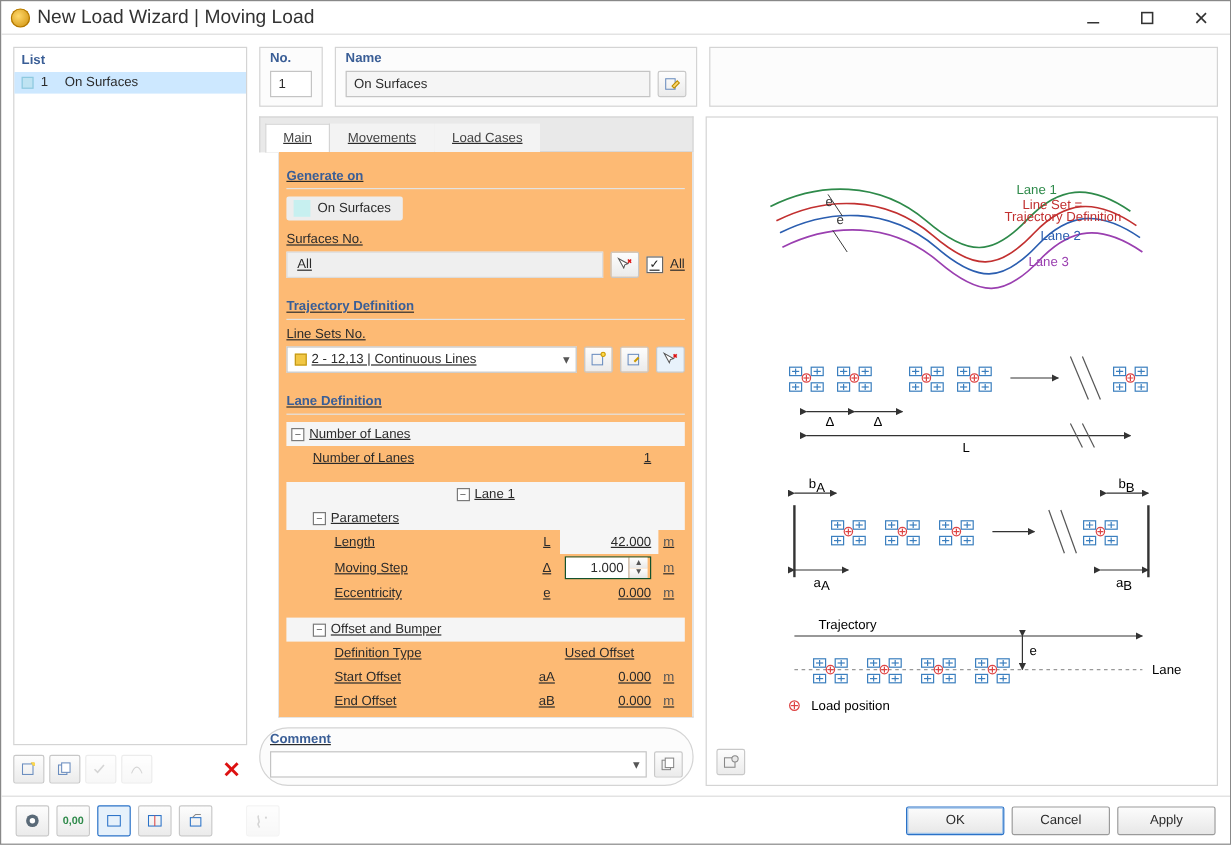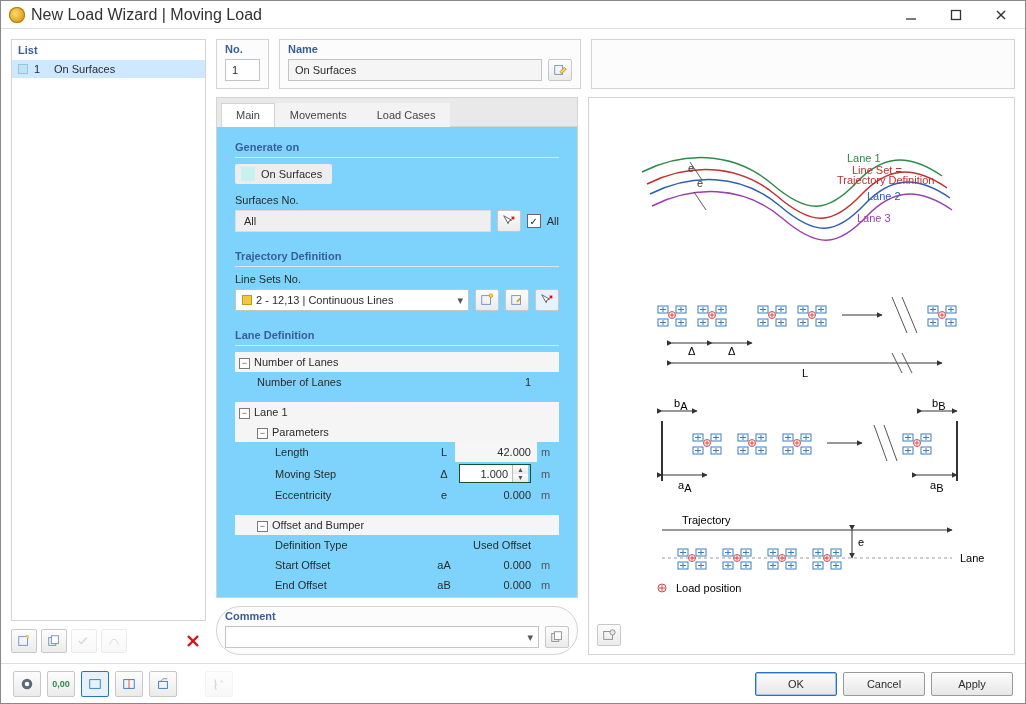--- a/index.html
+++ b/index.html
@@ -49,28 +49,28 @@
   .panel .ph { color:var(--heading); font-weight:600; padding:3px 8px 0 8px;}
   .panel .pv { padding:4px 8px 6px 8px; }
 
   .no-panel { width:53px;}
   .name-panel { width:302px;}
   .name-panel .pv { display:flex; gap:6px; align-items:center;}
   .txt { height:22px; border:1px solid #c4c4c4; background:var(--readonly); padding:0 6px; display:flex; align-items:center; width:100%;}
   .no-panel .txt{ background:#fff;}
   .iconbtn { width:24px; height:22px; border:1px solid #c8c8c8; background:linear-gradient(#fdfdfd,#ebebeb); display:flex; align-items:center; justify-content:center; border-radius:2px; flex-shrink:0;}
 
-  .body-row { flex:1; display:flex; gap:10px; min-height:0;}
+  .body-row { flex:1; display:flex; gap:10px; min-height:0;text-decoration:underline;}
 
   .form-col { width:362px; display:flex; flex-direction:column;}
   .tabs { display:flex; border-bottom:1px solid var(--border-light);}
   .tab { padding:5px 14px 6px; border:1px solid transparent; border-bottom:none; position:relative; top:1px; background:#f3f3f3; color:#444;}
   .tab.active { background:#fff; border-color:var(--border-light); }
   .tabstrip-wrap{ border:1px solid var(--border-light); border-bottom:none; background:#e9e9e9; padding-top:4px; padding-left:4px;}
-  .form-body { flex:1; border:1px solid var(--border-light); border-top:none; background:#7dd3fc; padding:8px 18px 10px; overflow:auto;}
+  .form-body { flex:1; border:1px solid var(--border-light); border-top:none; background:#fdba74; padding:8px 6px 10px; overflow:auto;margin-left:16px;}
 
   .section-title{ color:var(--heading); font-weight:600; margin:6px 0 4px;}
   .grayline{border-top:1px solid #e3e3e3; margin:2px 0 6px;}
   .field-row{ display:flex; align-items:center; gap:6px; margin:4px 0;}
   .pill{ background:#efefef; height:22px; display:flex;align-items:center; padding:0 8px; flex:1; border:1px solid #dcdcdc;}
 
   .label{ white-space:nowrap;}
 
   .chip-on{display:inline-flex; align-items:center; gap:6px; background:#ededed; padding:3px 10px 3px 6px; border-radius:2px;}
   .cyanbox{width:14px;height:14px;background:#c7f0f0;}
@@ -108,21 +108,21 @@
   .footer-spacer{flex:1;}
   .big-btn{ min-width:82px; height:24px; border:1px solid #9a9a9a; background:linear-gradient(#fcfcfc,#e7e7e7); border-radius:2px; display:flex; align-items:center; justify-content:center; padding:0 14px;}
   .big-btn.primary{ border:1px solid #2a72c8; box-shadow:0 0 0 1px #9fc4ea inset;}
 
   .chk{ width:14px;height:14px;border:1px solid #666;background:#fff; display:inline-flex;align-items:center;justify-content:center;font-size:10px;color:#222;}
 
   
   svg.ic{ width:14px;height:14px; }
   .yellow-sq{width:10px;height:10px;background:#f2c744;border:1px solid #c49a1a; display:inline-block; margin-right:4px;}
 
-  .lane-bg{ background:#e8f2fb;}
+  .lane-bg{ background:#e8f2fb;text-align:center;}
   .param-bg{ background:#f3f3f3;}
 </style>
 </head>
 <body>
 
 <div class="titlebar">
   <div class="app-icon"></div>
   <div class="title">New Load Wizard | Moving Load</div>
   <div class="win-btns">
     <div class="win-btn">
@@ -339,21 +339,21 @@
             <tr>
                   <td colspan="4" style="height:10px;"></td>
                 </tr>
 
             <tr class="grouprow">
                   <td colspan="4" class="indent1 param-bg"><span class="tree-toggle">−</span><span>Offset and Bumper</span></td>
                 </tr>
             <tr>
                   <td class="indent2">Definition Type</td>
                   <td class="sym"></td>
-                  <td class="valcell" style="text-align:right;">Used Offset</td>
+                  <td class="valcell" style="text-align:left;">Used Offset</td>
                   <td class="unit"></td>
                 </tr>
             <tr>
                   <td class="indent2">Start Offset</td>
                   <td class="sym"><span>aA</span></td>
                   <td class="valcell">0.000</td>
                   <td class="unit">m</td>
                 </tr>
             <tr>
                   <td class="indent2">End Offset</td>

